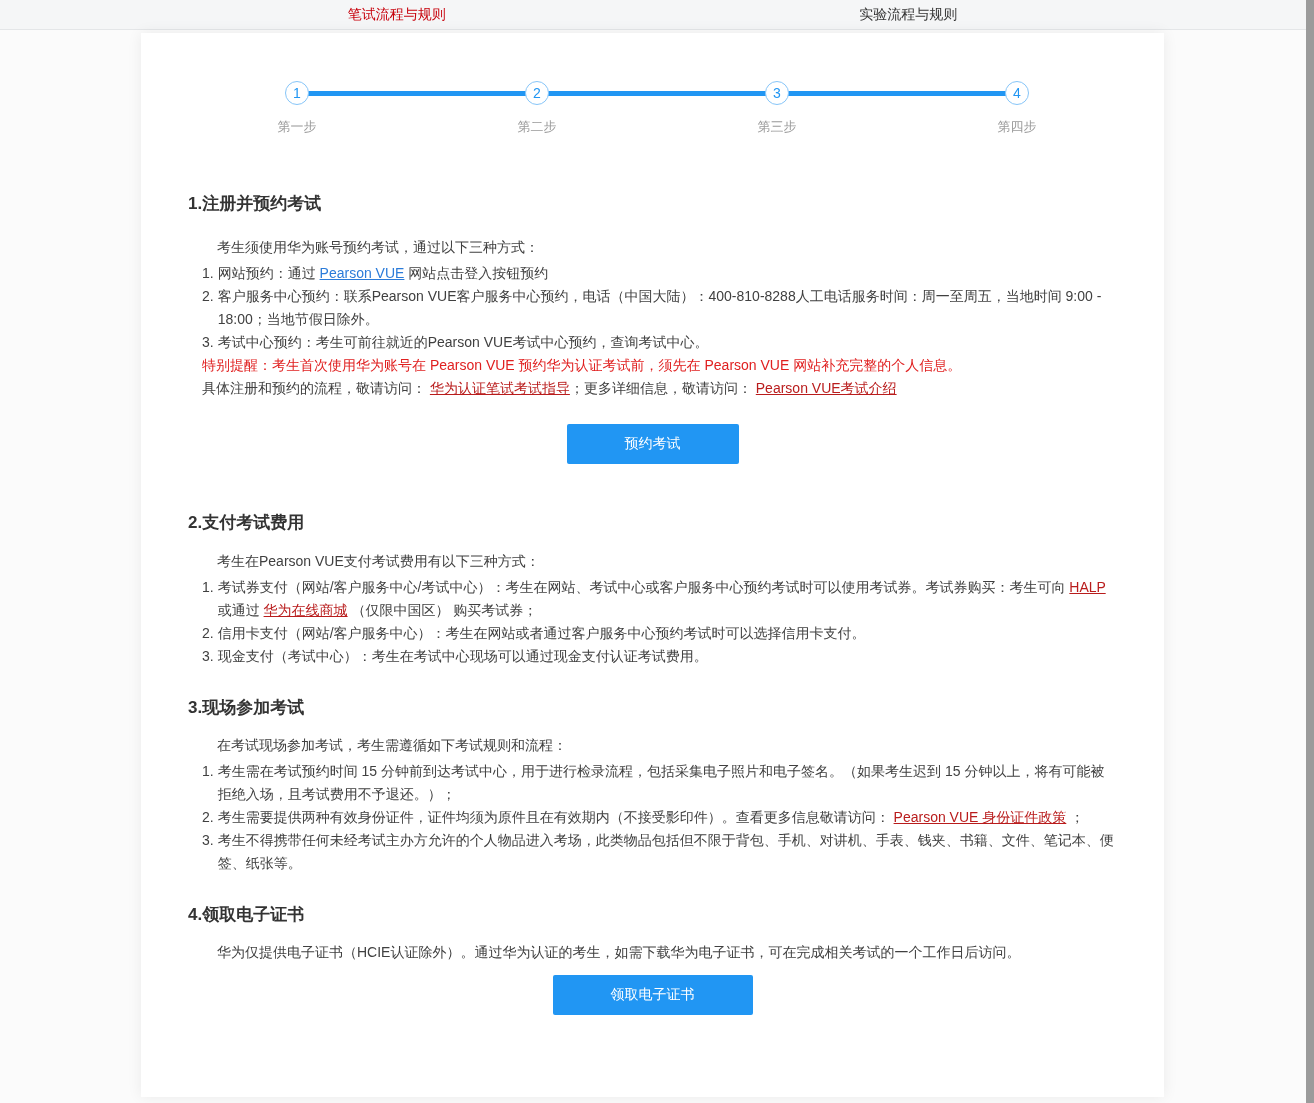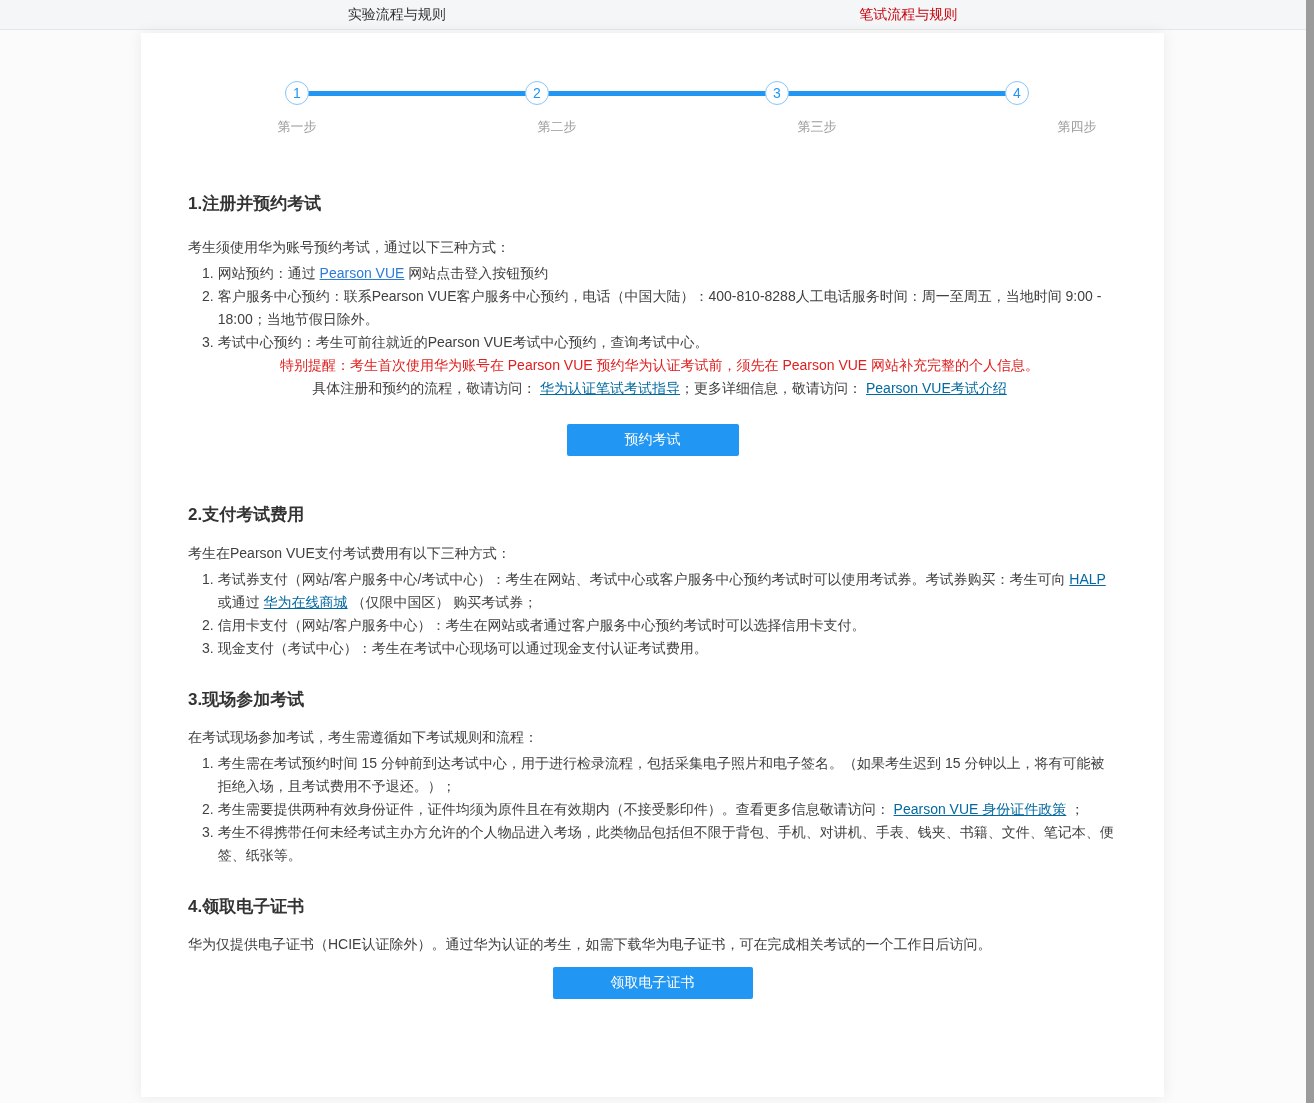--- a/index.html
+++ b/index.html
@@ -73,57 +73,56 @@
     font-size: 14px;
     text-align: center;
     line-height: 22px;
   }
   .step-row {
     margin-left: 36px;
     width: 960px;
     display: grid;
     grid-template-columns: repeat(4, 240px);
     text-align: center;
-    gap: 20px;
   }
   .step-labels { margin-top: 13px; font-size: 13px; color: #999999; }
   .step-titles { margin-top: 15px; font-size: 14px; color: #333333; }
   
   .content { padding: 0 47px; color: #404040; }
   h2.sec {
     font-size: 17px;
     line-height: 24px;
     color: #333333;
     font-weight: bold;
   }
   .sec1 { margin-top: 56px; }
   .sec2 { margin-top: 47px; }
   .sec3 { margin-top: 28px; }
   .sec4 { margin-top: 28px; }
-  p.intro { font-size: 14px; line-height: 23px; }
+  p.intro { font-size: 14px; line-height: 23px; margin-left: 29px; }
   .mt1 { margin-top: 20px; }
   .mt2 { margin-top: 15px; }
   .mt3 { margin-top: 14px; }
   .list { margin-top: 3px; }
   .li {
     display: flex;
     font-size: 14px;
     line-height: 23px;
     padding-left: 14px;
   }
   .li .num { flex: none; }
   .li .li-text { flex: 1; padding-left: 4px; }
-  .indent { padding-left: 14px; font-size: 14px; line-height: 23px; text-align: center; }
+  .indent { padding-left: 14px; font-size: 14px; line-height: 23px; }
   .warning { color: #e02020; }
   .link-blue { color: #2b7bd9; text-decoration: underline; cursor: pointer; }
-  .link-red { color: #0369a1; text-decoration: underline; cursor: pointer; }
+  .link-red { color: #b91c1c; text-decoration: underline; cursor: pointer; }
   .btn {
     display: block;
     margin: 0 auto;
-    height: 32px;
+    height: 40px;
     border: none;
     background: #2196f3;
     color: #ffffff;
     font-size: 14px;
     font-family: "Liberation Sans", "DejaVu Sans", sans-serif;
     border-radius: 2px;
     cursor: pointer;
   }
   .btn-book { width: 172px; margin-top: 24px; }
   .btn-cert { width: 200px; margin-top: 11px; }
@@ -133,22 +132,22 @@
     right: 0; top: 0;
     width: 8px; height: 1103px;
     background: #9b9b9b;
   }
 </style>
 </head>
 <body>
 
 <div class="topbar">
   <div class="tabs">
+    <div class="tab active">笔试流程与规则</div>
     <div class="tab">实验流程与规则</div>
-    <div class="tab active">笔试流程与规则</div>
   </div>
 </div>
 
 <div class="card">
 
   <div class="stepper">
     <div class="step-track">
       <div class="step-line"></div>
       <div class="step-circles">
         <div class="step-circle">1</div>

